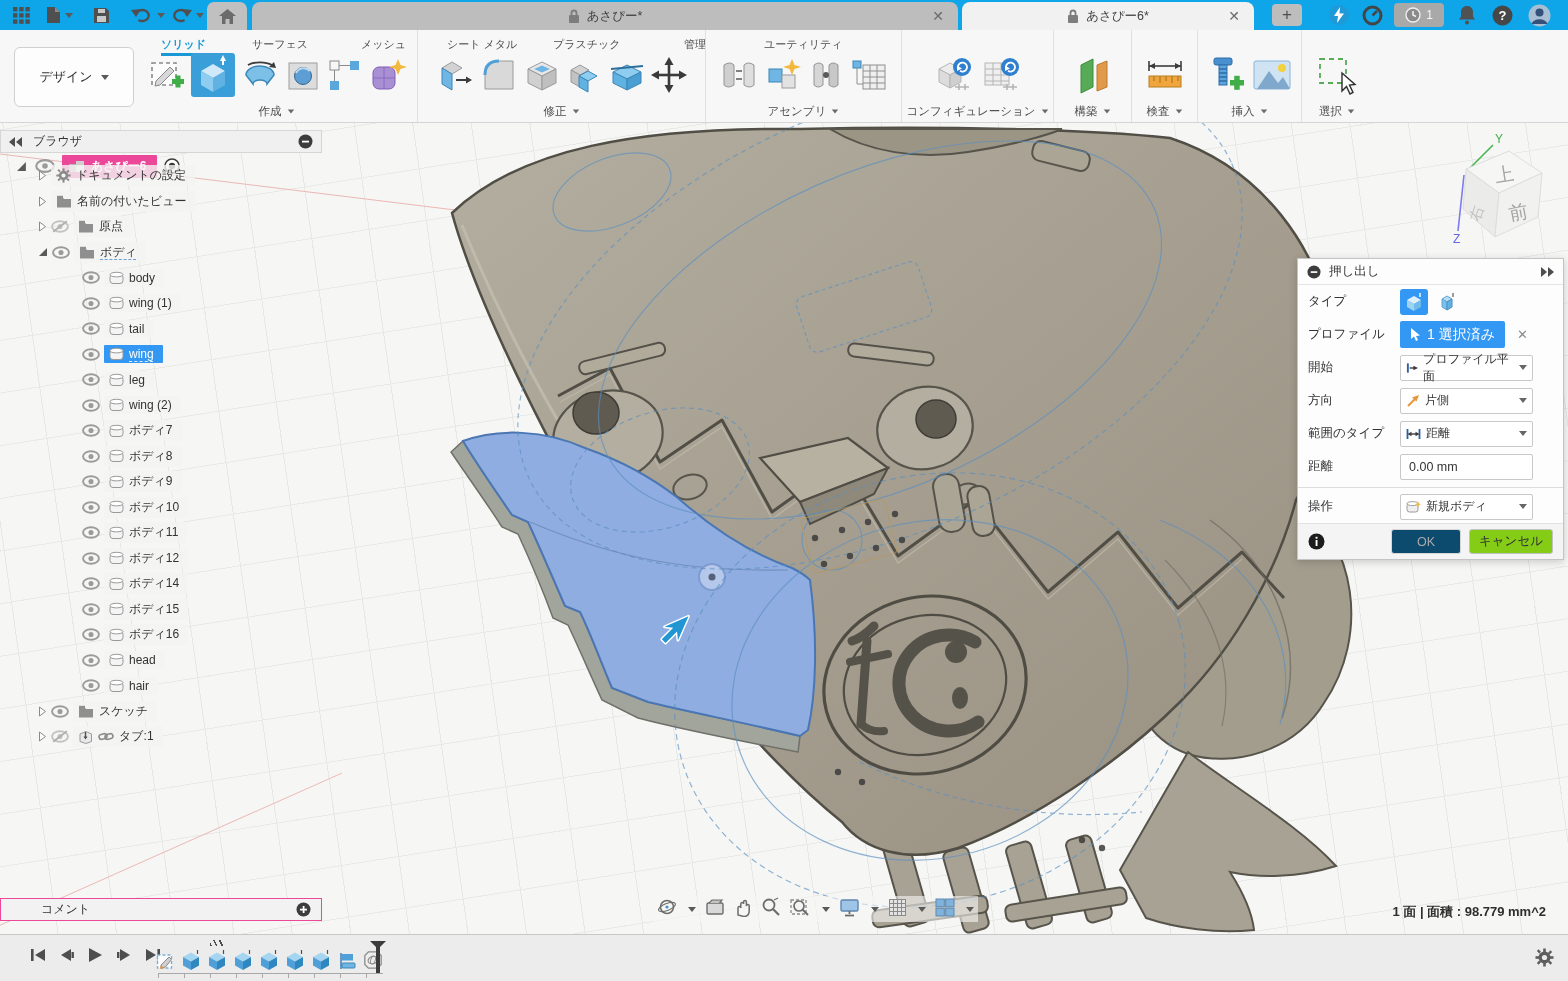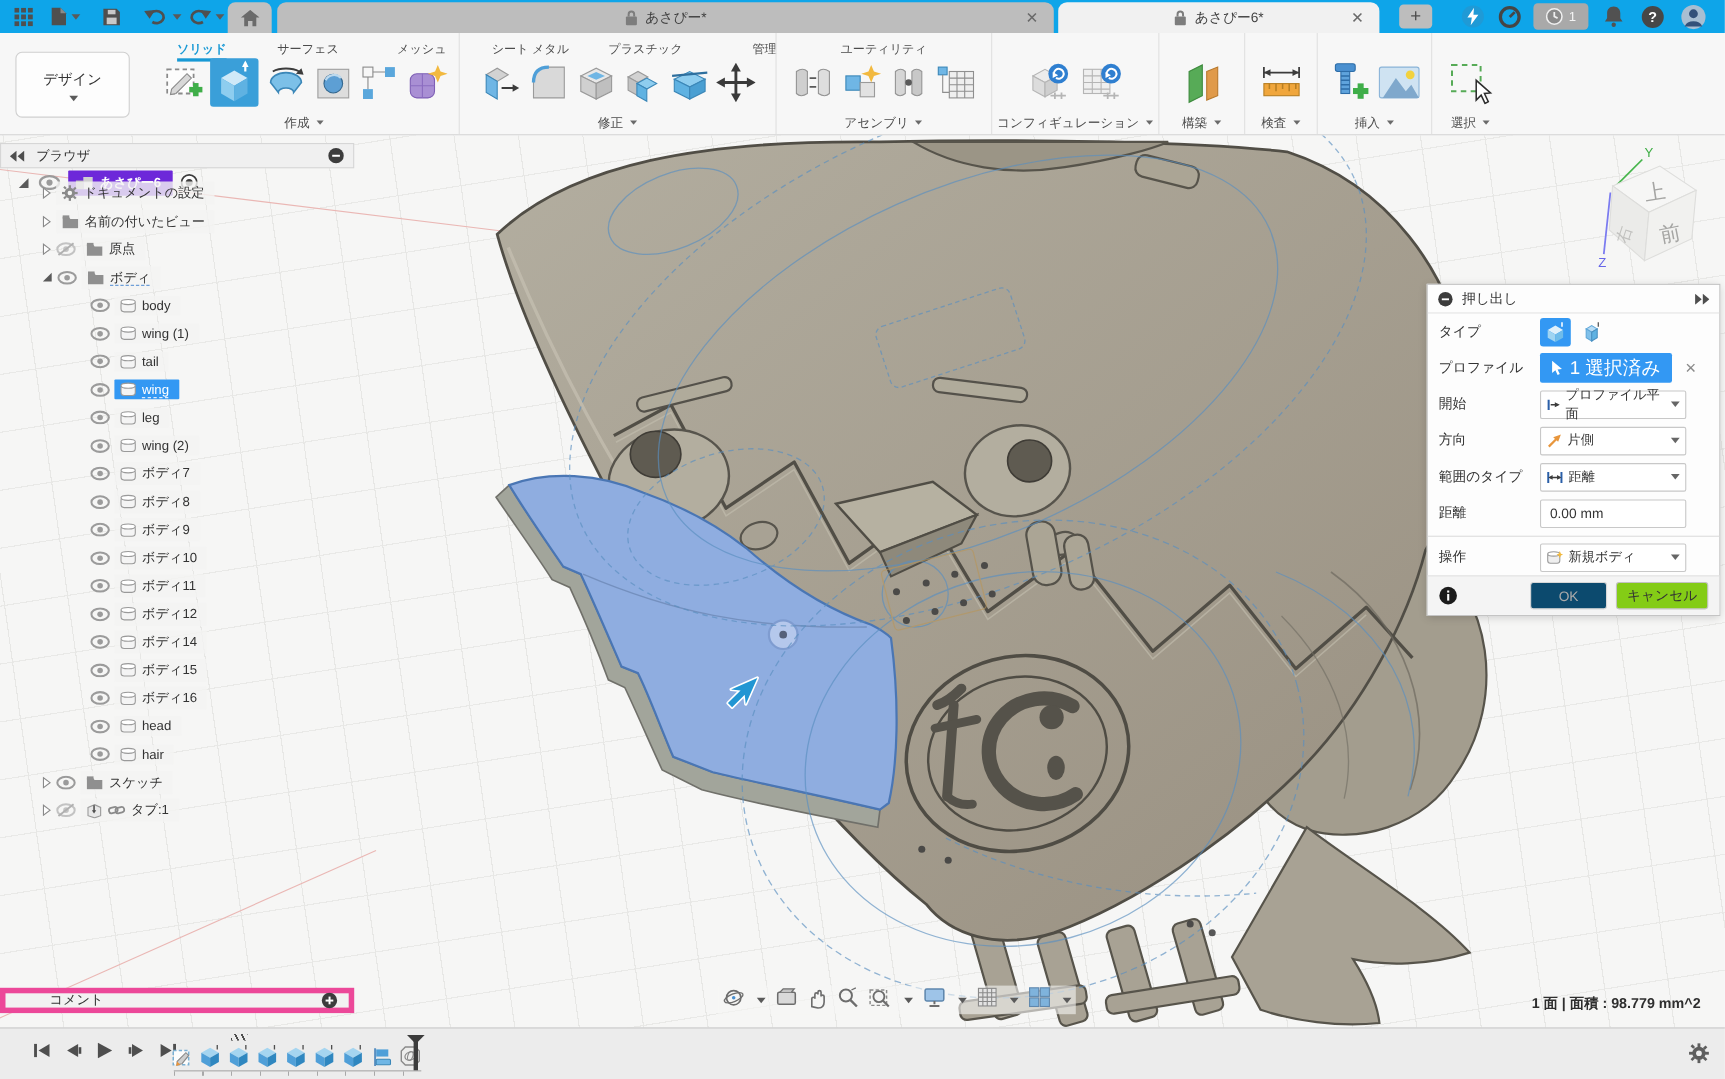--- a/index.html
+++ b/index.html
@@ -12,21 +12,21 @@
   .home-btn { position:absolute; left:207px; top:2px; width:40px; height:28px; background:#c0c0c0; border-radius:7px 7px 0 0; display:flex; align-items:center; justify-content:center; }
   .doc-tab { position:absolute; top:2px; height:28px; border-radius:8px 8px 0 0; display:flex; align-items:center; justify-content:center; font-size:12.5px; color:#3f3f3f; }
   #tab1 { left:252px; width:706px; background:#bdbdbd; }
   #tab2 { left:962px; width:292px; background:#f1f1f1; }
   .tab-close { position:absolute; right:14px; top:7px; font-size:14px; color:#6a6a6a; line-height:1; cursor:default; }
   .newtab { position:absolute; left:1272px; top:4px; width:30px; height:22px; background:#bdbdbd; border-radius:4px; color:#4e4e4e; font-size:17px; display:flex; align-items:center; justify-content:center; }
   .badge-box { position:absolute; left:1394px; top:3px; width:50px; height:24px; background:#a9a9a9; border-radius:4px; display:flex; align-items:center; justify-content:center; gap:5px; color:#f4f4f4; font-size:12px; }
 
   
   #toolbar { position:absolute; left:0; top:30px; width:1568px; height:93px; background:#f7f7f7; border-bottom:1px solid #d5d5d5; z-index:40; }
-  #design-btn { position:absolute; left:14px; top:17px; width:104px; height:60px; background:#fdfdfd; border:1px solid #d0d0d0; border-radius:6px; font-size:13px; color:#333; display:flex; align-items:center; justify-content:center; gap:6px;flex-direction:column; }
+  #design-btn { position:absolute; left:14px; top:17px; width:120px; height:60px; background:#fdfdfd; border:1px solid #d0d0d0; border-radius:6px; font-size:13px; color:#333; display:flex; align-items:center; justify-content:center; gap:6px; }
   .rtab { position:absolute; top:7px; font-size:11px; color:#4c4c4c; white-space:nowrap; }
   .rtab.active { color:#1899d5; font-weight:bold; border-bottom:3px solid #1899d5; padding-bottom:1px; }
   #groups { position:absolute; left:136px; top:0; height:92px; display:flex; }
   .group { display:flex; flex-direction:column; align-items:center; justify-content:flex-end; border-right:1px solid #e0e0e0; padding:0 6px 3px 6px; }
   .gicons { display:flex; align-items:center; gap:5px; margin-bottom:3px; height:52px; }
   .glabel { font-size:11.5px; color:#4c4c4c; display:flex; align-items:center; gap:3px; white-space:nowrap; }
   .glabel .caret { border-top-color:#6a6a6a; transform:scale(.8); }
   .ribtn { display:flex; align-items:center; justify-content:center; border-radius:3px; }
   .ribtn.sel { background:#3a9fd9; }
 
@@ -44,42 +44,42 @@
   .brow { height:25.5px; display:flex; align-items:center; }
   .brow svg { flex:none; }
   .ic { margin-right:4px; }
   .rowbg { display:inline-flex; align-items:center; gap:5px; background:rgba(244,244,243,.8); padding:2px 9px 2px 5px; border-radius:1px; }
   .rowbg.selbg { background:#3398f3; color:#fff; }
   .rlabel.wavy { text-decoration:underline; text-decoration-style:dashed; text-decoration-color:#6f9fd8; text-underline-offset:3px; }
   .selbg .rlabel.wavy { text-decoration-color:#dce9fb; }
   .ind1 { padding-left:38px; }
   .ind2 { padding-left:82px; }
   #root-row { padding-left:16px; height:26px; display:flex; align-items:center; }
-  #root-chip { background:#6d28d9; color:#fff; font-weight:bold; padding:3px 10px 3px 6px; display:inline-flex; align-items:center; gap:6px; border-radius:1px; }
+  #root-chip { background:#ec4899; color:#fff; font-weight:bold; padding:3px 10px 3px 6px; display:inline-flex; align-items:center; gap:6px; border-radius:1px; }
 
   
   #dialog { position:absolute; left:1297px; top:258px; width:267px; background:#fdfdfd; border:1px solid #c4c4c4; box-shadow:0 2px 8px rgba(0,0,0,.18); z-index:35; font-size:12.5px; color:#333; }
   #dlg-head { height:26px; display:flex; align-items:center; padding:0 9px; gap:8px; border-bottom:1px solid #e4e4e4; }
   .drow { display:flex; align-items:center; height:33px; padding:0 10px; }
   .dlabel { width:92px; flex:none; }
   .dctrl { display:flex; align-items:center; gap:6px; }
   .dselect { width:133px; height:26px; background:#fff; border:1px solid #c8c8c8; border-radius:2px; display:flex; align-items:center; padding:0 5px; gap:5px; font-size:12px; }
   .dselect .caret { margin-left:auto; border-top-color:#666; }
   .dinput { width:133px; height:26px; background:#fff; border:1px solid #c8c8c8; border-radius:2px; display:flex; align-items:center; padding:0 8px; font-size:12.5px; }
-  .chip-blue { background:#3398f3; color:#fff; height:27px; display:flex; align-items:center; gap:6px; padding:0 10px; border-radius:2px; font-size:17px; }
+  .chip-blue { background:#3398f3; color:#fff; height:27px; display:flex; align-items:center; gap:6px; padding:0 10px; border-radius:2px; font-size:14px; }
   .type-btn { width:28px; height:26px; border-radius:3px; display:flex; align-items:center; justify-content:center; }
   .type-btn.on { background:#3398f3; }
   #dlg-divider { border-top:1px solid #ddd; margin:4px 0 2px; }
   #dlg-foot { height:36px; background:#f4f4f4; border-top:1px solid #e2e2e2; display:flex; align-items:center; padding:0 10px; gap:8px; }
   .btn { height:25px; border:1px solid #c2c2c2; border-radius:3px; font-size:12.5px; display:flex; align-items:center; justify-content:center; }
   #btn-ok { width:70px; margin-left:auto; background:#0c4a6e; color:#aaa; border-color:#d7d7d7; }
   #btn-cancel { width:84px; background:#84cc16; color:#333; }
 
   
-  #comment-bar { position:absolute; left:0; top:898px; width:322px; height:23px; background:#f2f2f2; border:5px solid #ec4899; display:flex; align-items:center; padding:0 10px 0 40px; z-index:30; font-size:12px; color:#333; }
+  #comment-bar { position:absolute; left:0; top:898px; width:322px; height:23px; background:#f2f2f2; border:1px solid #ec4899; display:flex; align-items:center; padding:0 10px 0 40px; z-index:30; font-size:12px; color:#333; }
   #navbar { position:absolute; left:653px; top:896px; height:26px; display:flex; align-items:center; gap:9px; z-index:30; background:rgba(246,246,245,.6); padding:0 4px; }
   #status-info { position:absolute; right:22px; top:903px; font-size:13px; font-weight:bold; color:#2e2e2e; z-index:30; }
 
   
   #timeline { position:absolute; left:0; top:934px; width:1568px; height:47px; background:#ececec; border-top:1px solid #c8c8c8; z-index:40; }
   #playback { position:absolute; left:30px; top:12px; display:flex; gap:13px; align-items:center; }
   #titems { position:absolute; left:155px; top:6px; display:flex; gap:6px; align-items:flex-end; height:30px; }
   .titem { position:relative; width:20px; height:24px; display:flex; align-items:flex-end; justify-content:center; }
   .hash { position:absolute; top:-7px; left:3px; width:15px; height:6px; background:repeating-linear-gradient(65deg,#4e4e4e 0 1.6px,transparent 1.6px 5.2px); }
   #truler { position:absolute; left:158px; top:38px; width:225px; height:5px; border-top:1px solid #a8a8a8; background:repeating-linear-gradient(90deg,#a8a8a8 0 1px,transparent 1px 26px); }

